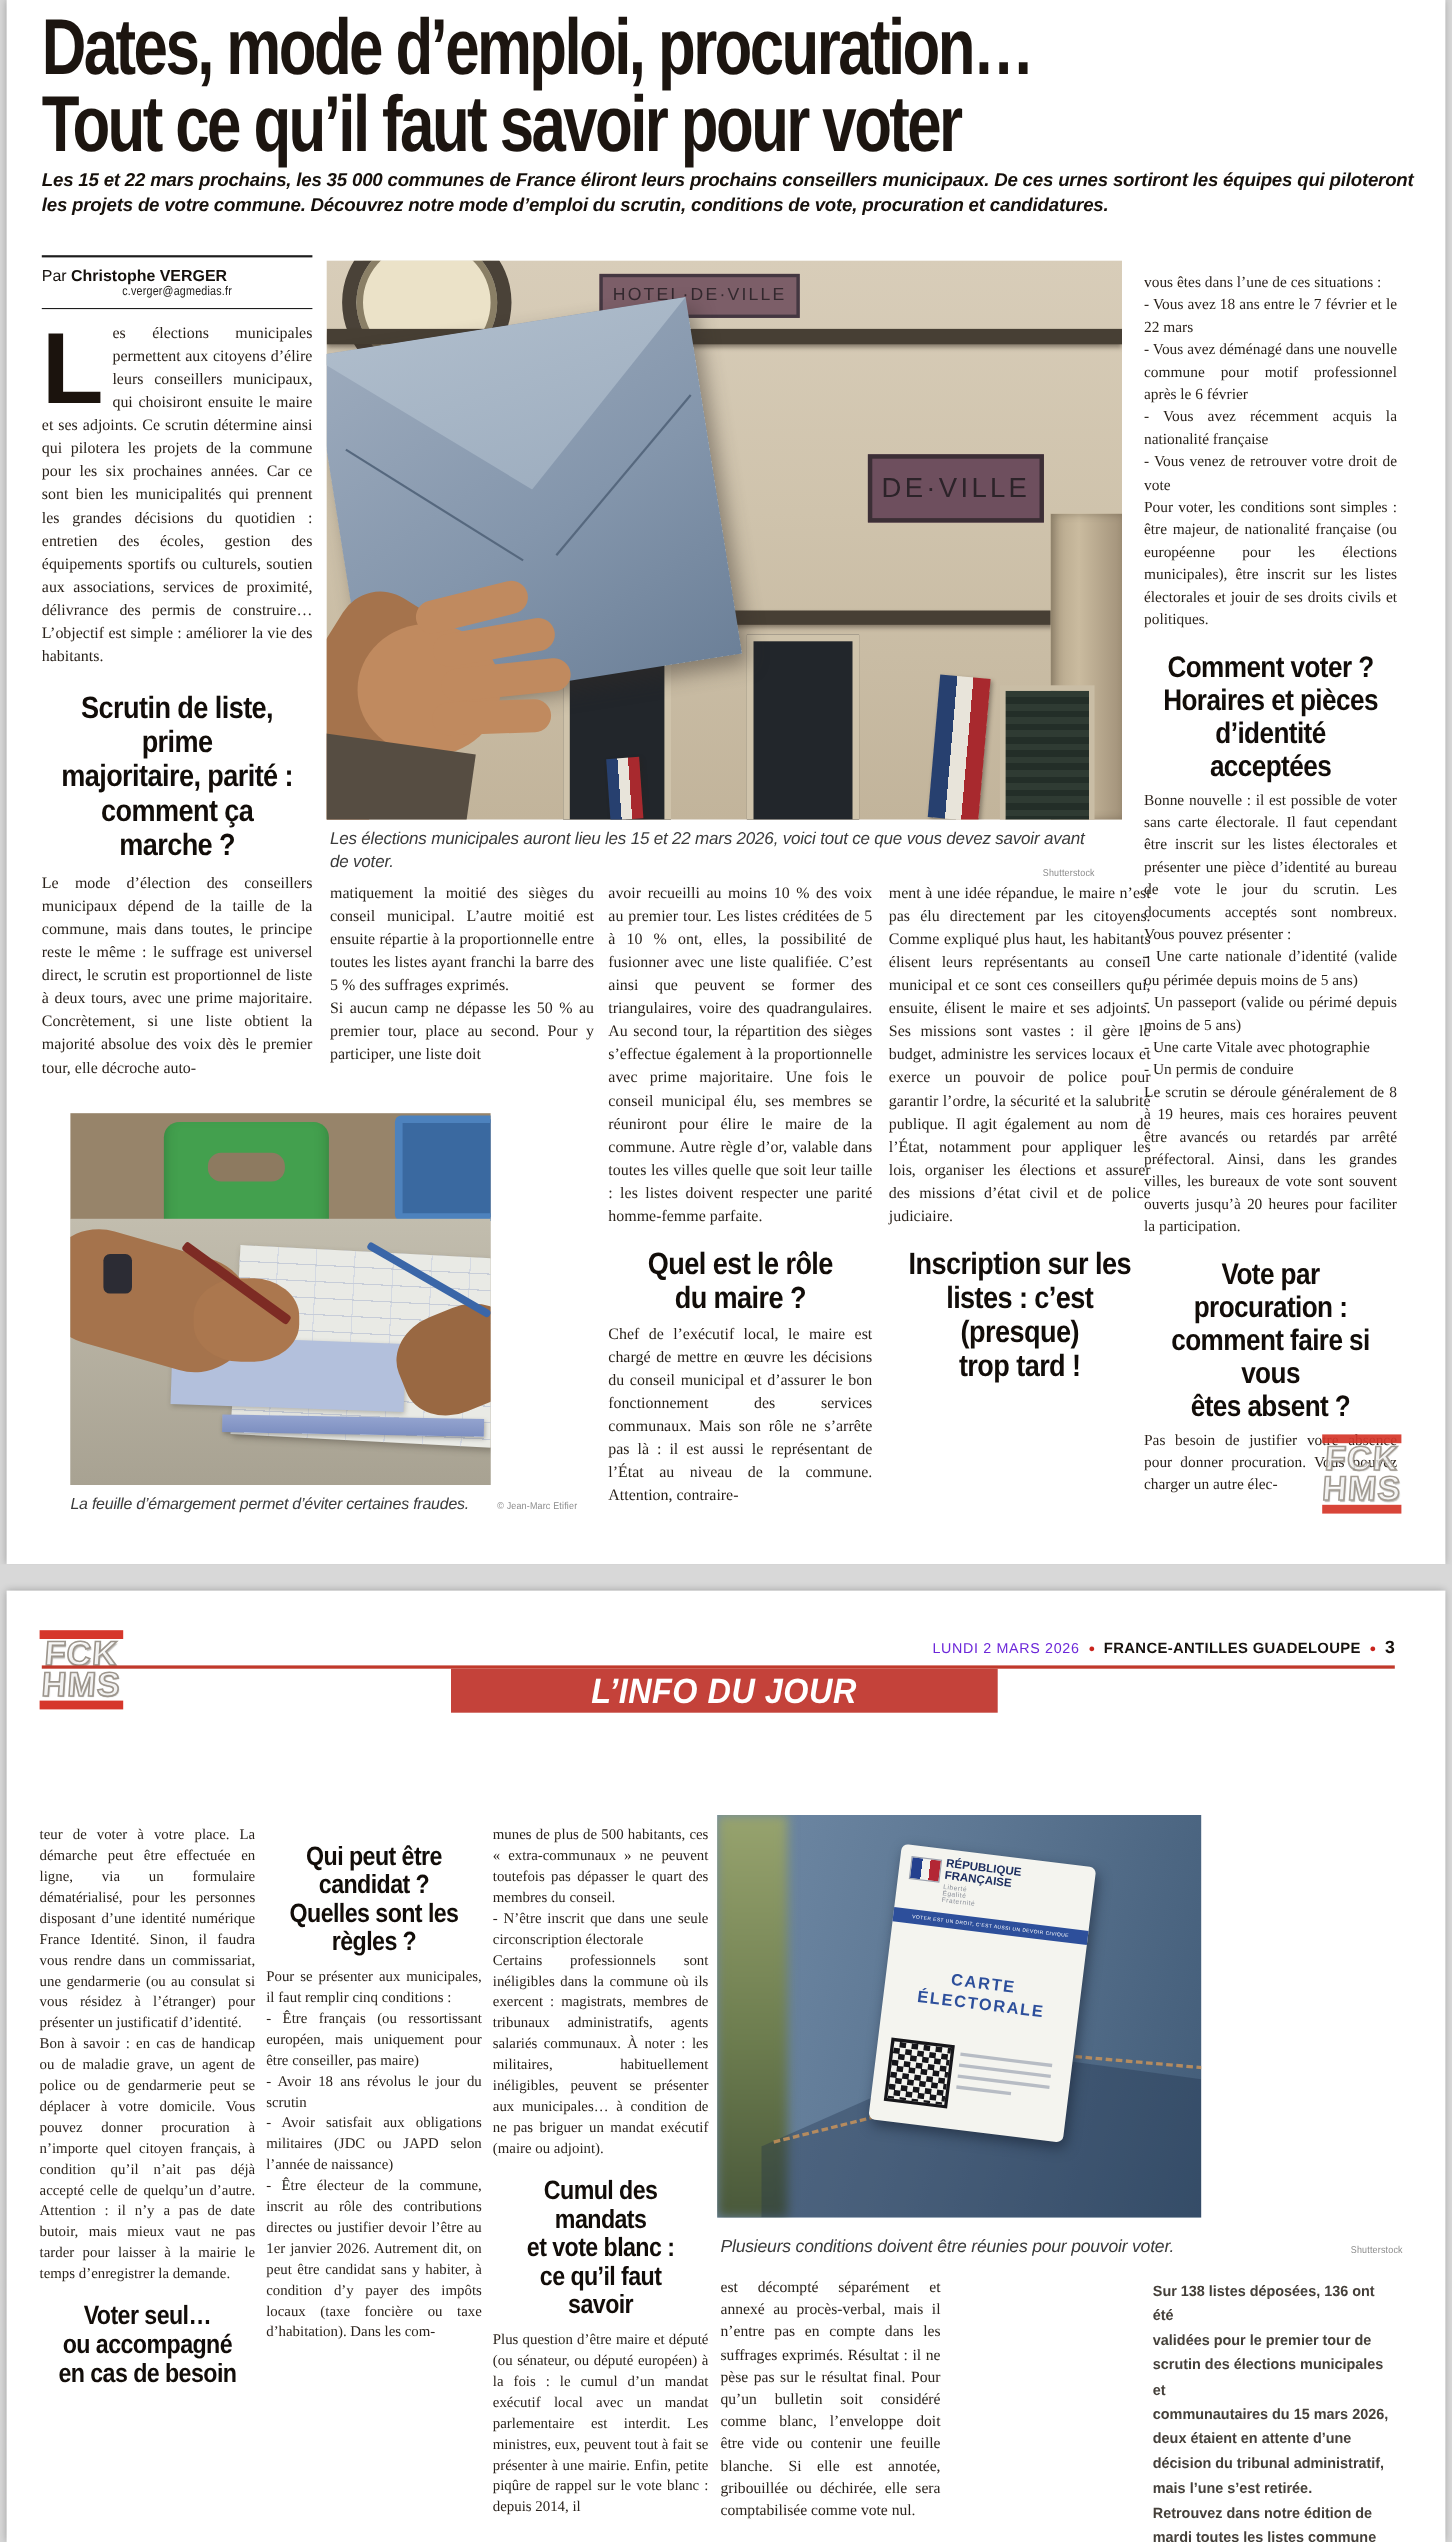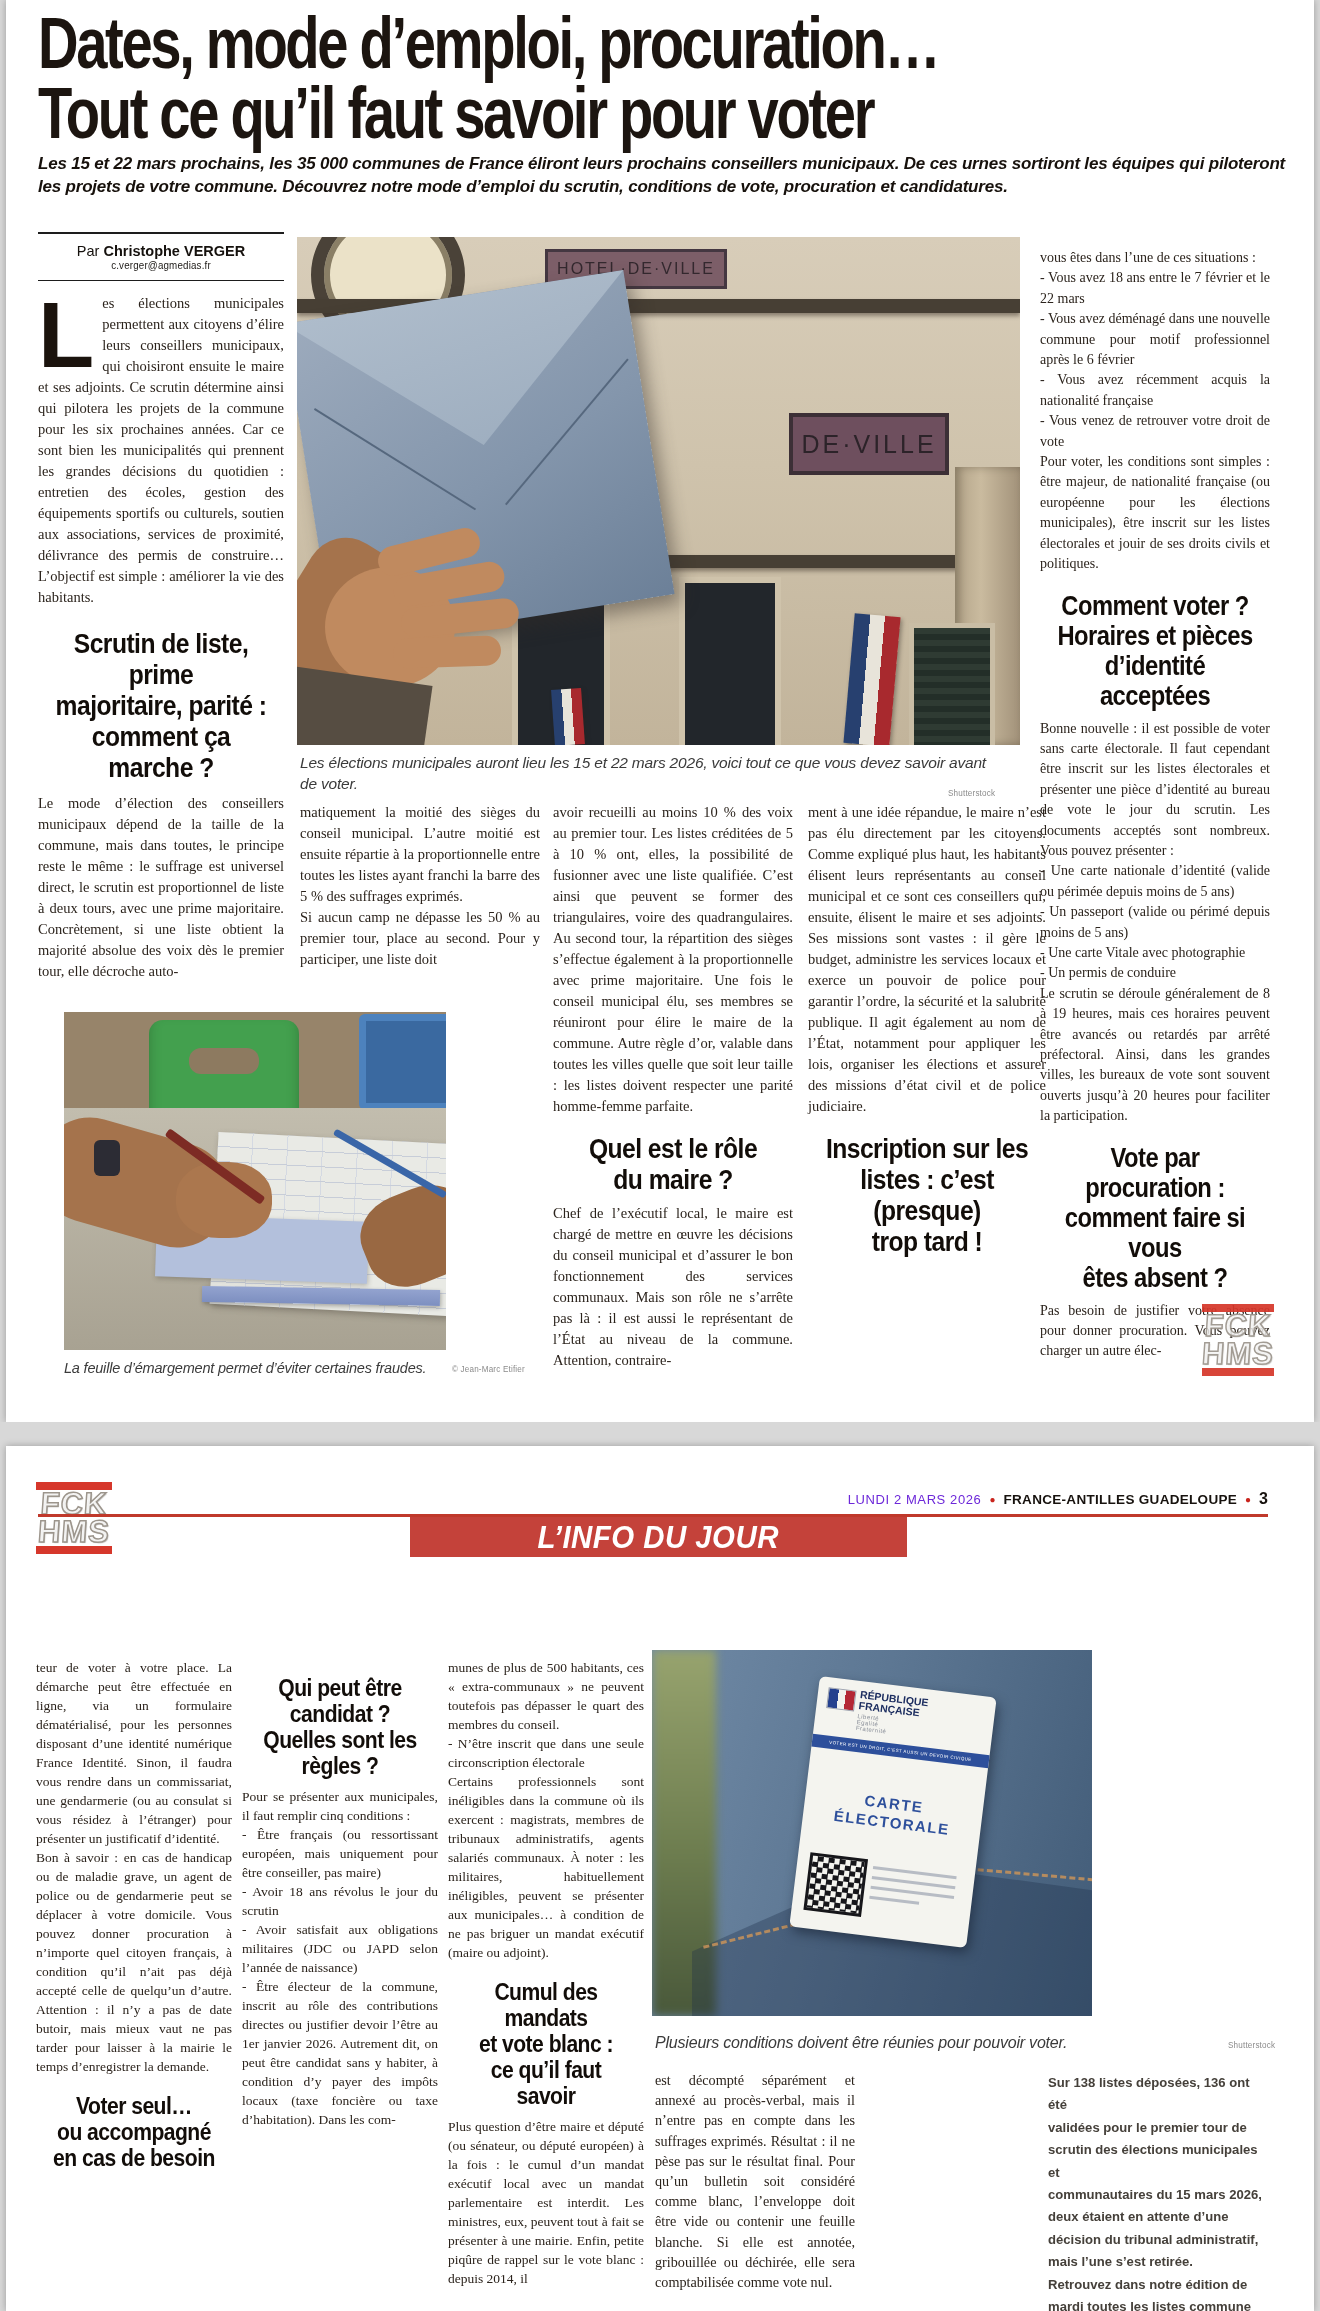--- a/index.html
+++ b/index.html
@@ -6,21 +6,21 @@
   body{position:relative;width:1320px;height:2311px;background:#d8d8d8;overflow:hidden;
        font-family:"Liberation Serif",serif;color:#2a221c;-webkit-font-smoothing:antialiased}
   .abs{position:absolute}
   .sheet{position:absolute;left:6px;width:1308px;background:#fff;box-shadow:0 0 7px rgba(0,0,0,.28)}
   
   .headline{font-family:"Liberation Sans",sans-serif;font-weight:bold;font-size:72px;line-height:70px;
             letter-spacing:-3px;color:#1c1510;white-space:nowrap;transform:scaleX(.78);transform-origin:0 0}
   .standfirst{font-family:"Liberation Sans",sans-serif;font-style:italic;font-weight:bold;
               font-size:17px;line-height:23px;color:#17110c;letter-spacing:-.2px}
   .rule{background:#1d1d1d;height:1.5px}
-  .by{font-family:"Liberation Sans",sans-serif;font-size:14.5px;text-align:center;color:#15110d}
+  .by{font-family:"Liberation Sans",sans-serif;font-size:14.5px;text-align:left;color:#15110d}
   .by b{font-weight:bold}
   .email{font-family:"Liberation Sans",sans-serif;font-size:11.5px;text-align:center;color:#23201d;
          transform:scaleX(.85);transform-origin:50% 0;letter-spacing:.2px}
   .bodyA{font-size:14.5px;line-height:21px;text-align:justify;color:#2b231c}
   .bodyA5{font-size:14px;line-height:20.4px;text-align:justify;color:#2b231c}
   .bodyB{font-size:13.5px;line-height:19px;text-align:justify;color:#2b231c}
   .bodyC{font-size:14.2px;line-height:20.2px;text-align:justify;color:#2b231c}
   .pre{white-space:pre-line}
   p{margin:0}
   .ch{font-family:"Liberation Sans",sans-serif;font-weight:bold;text-align:center;white-space:pre-line;

